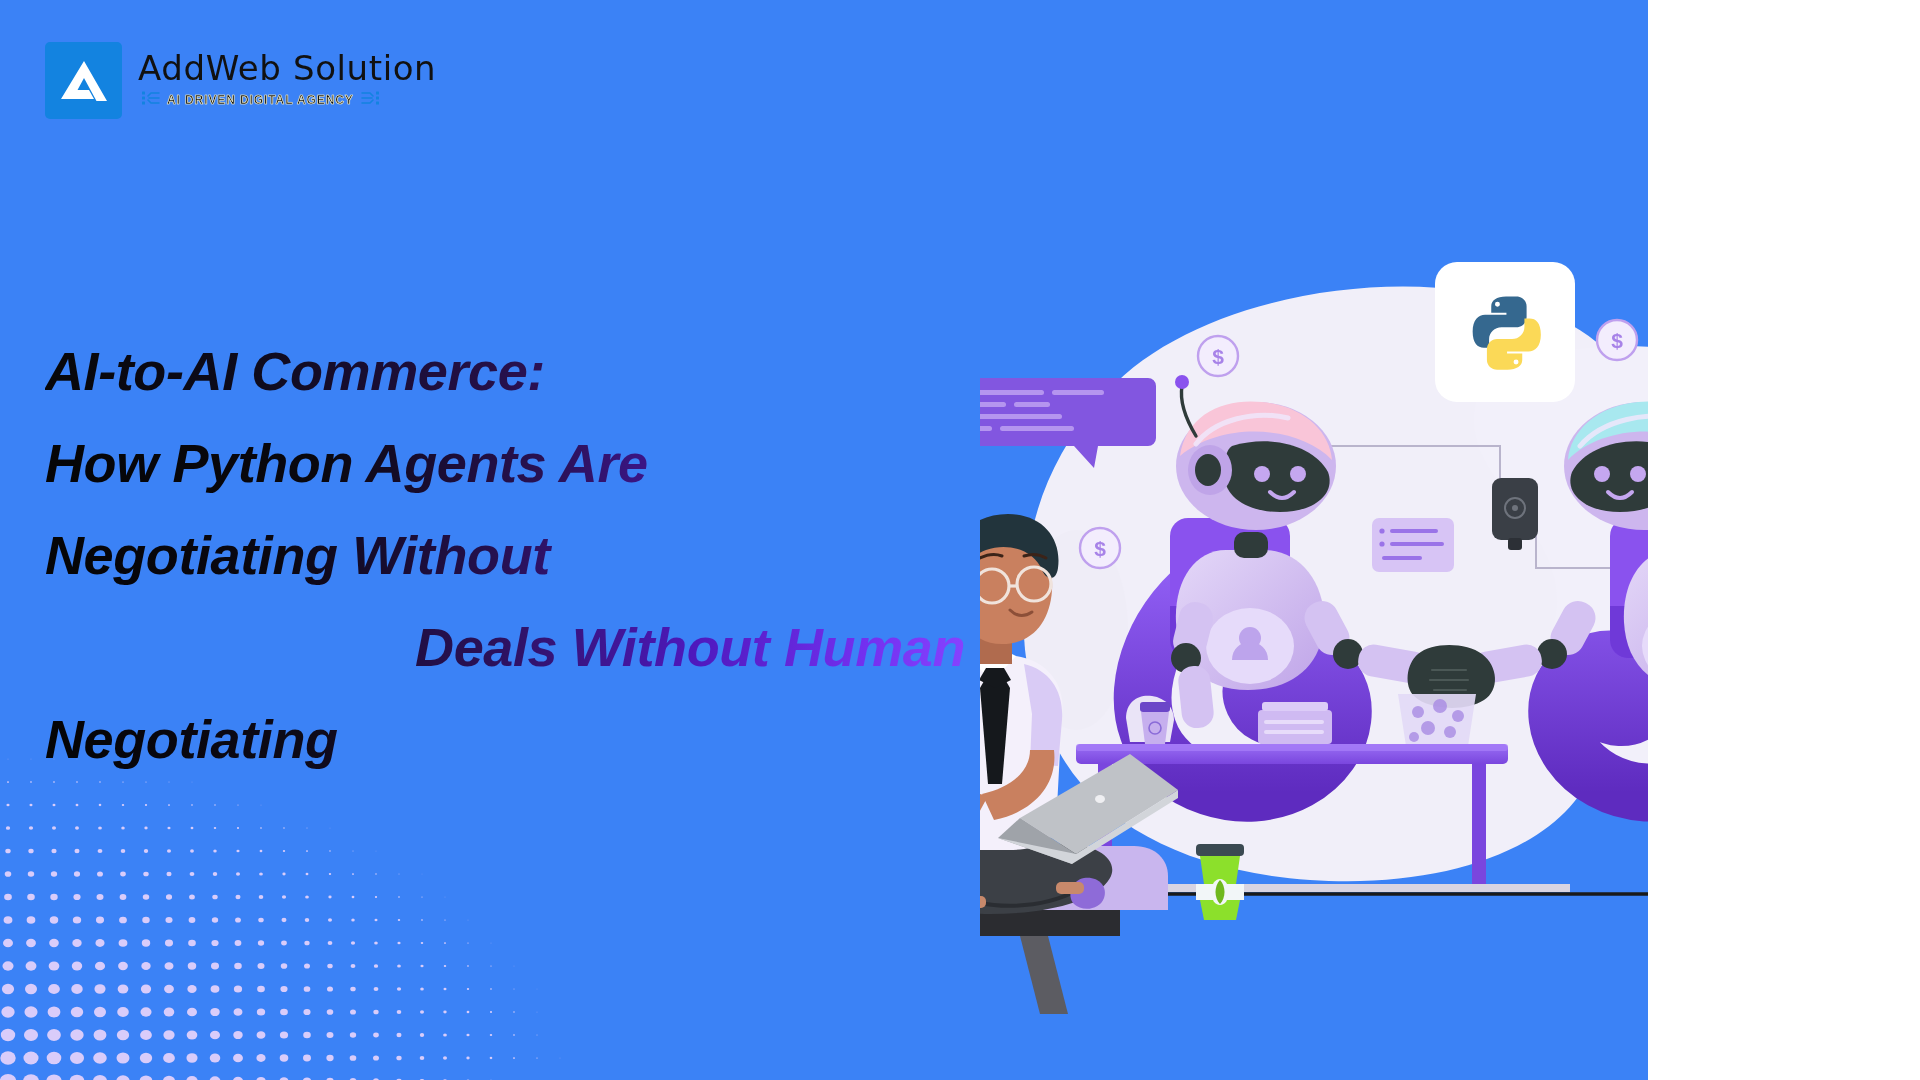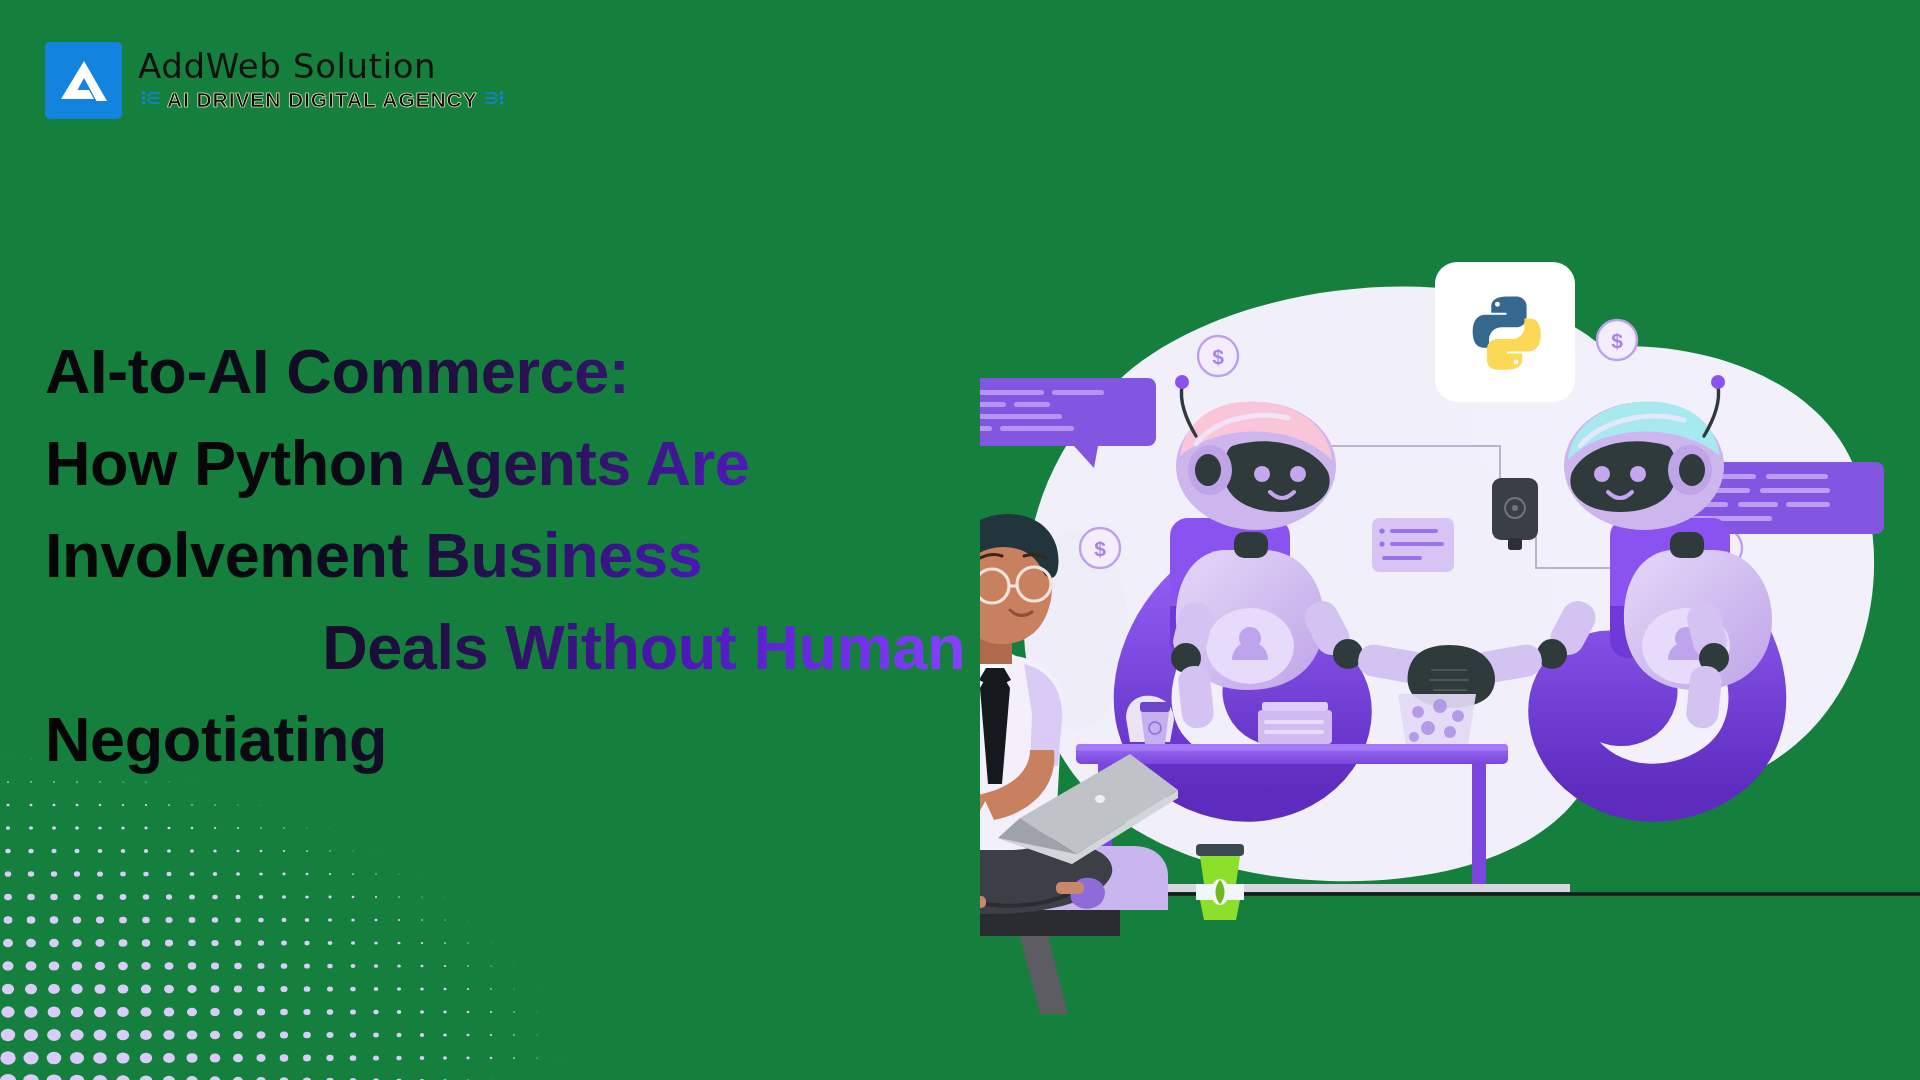--- a/index.html
+++ b/index.html
@@ -2,21 +2,21 @@
 <html><head>
 <meta charset="utf-8">
 <style>
   * { margin:0; padding:0; box-sizing:border-box; }
   html, body {
     width:1920px; height:1080px;
     background:#ffffff;
     font-family:"Liberation Sans", sans-serif;
     overflow:hidden;
   }
-  .page { position:relative; width:1920px; height:1080px; background:#15803d; overflow:hidden; }
+  .page { position:relative; width:1648px; height:1080px; background:#3b82f6; overflow:hidden; }
 
   
   .halftone {
     position:absolute; left:-40px; bottom:-30px;
     width:620px; height:380px;
     pointer-events:none;
   }
 
   
   .logo-wrap {
@@ -33,44 +33,45 @@
   .logo-title {
     font-size:34px; font-weight:400; letter-spacing:0.6px;
     color:#111111; line-height:1.05;
     font-family:"DejaVu Sans", sans-serif;
   }
   .logo-tagline {
     display:flex; align-items:center; gap:7px;
     margin-top:2px; padding-left:2px;
   }
   .logo-tagline-text {
-    font-size:21px; font-weight:700; letter-spacing:0.9px;
+    font-size:12px; font-weight:700; letter-spacing:0.9px;
     color:#0d0d0d;
     -webkit-text-stroke:0.6px #f2eec9;
     text-shadow:0 0 1px #f7f0c5;
     font-family:"Liberation Sans", sans-serif;
     white-space:nowrap;
   }
 
   
   .headline {
     position:absolute; left:45px; top:325px;
     width:920px;
   }
   .headline-line {
-    font-size:63px;
+    font-size:54px;
     font-weight:700;
     line-height:92px;
     letter-spacing:-0.4px;
     white-space:nowrap;
     background-clip:text;
     -webkit-background-clip:text;
     color:transparent;
     -webkit-text-fill-color:transparent;
     font-family:"Liberation Sans", sans-serif;
+    font-style:italic;
   }
   .hl0 { background-image:linear-gradient(90deg,#070709 0%, #0d0b1c 22%, #241046 48%, #3f1785 72%, #6622d6 92%, #7b2ff2 100%); }
   .hl1 { background-image:linear-gradient(90deg,#050507 0%, #09080f 30%, #2b1259 56%, #5119c4 78%, #7630f5 93%, #8443ff 100%); }
   .hl2 { background-image:linear-gradient(90deg,#050506 0%, #0a0812 26%, #24104c 48%, #4b17b8 72%, #7128ec 90%, #8340ff 100%); }
   .hl3 { background-image:linear-gradient(90deg,#040405 0%, #0b0914 22%, #2a1158 48%, #4d18bb 70%, #7330ef 89%, #8642ff 100%);text-align:right; }
   .hl4 { background-image:linear-gradient(90deg,#040405 0%, #0d0a18 28%, #271050 55%, #4b18b4 80%, #6f2ae6 96%, #7e38f6 100%); }
 
   
   .illus { position:absolute; left:980px; top:250px; width:940px; height:830px; }
   .illus svg { display:block; }
@@ -496,21 +497,21 @@
             </g>
           </svg>
         </span>
       </div>
     </div>
   </div>
 
   <div class="headline">
     <div class="headline-line hl0">AI-to-AI Commerce:</div>
     <div class="headline-line hl1">How Python Agents Are</div>
-    <div class="headline-line hl2">Involvement Business</div>
+    <div class="headline-line hl2">Negotiating Without</div>
     <div class="headline-line hl3">Deals Without Human</div>
     <div class="headline-line hl4">Negotiating</div>
   </div>
 
   <div class="illus">
   <svg width="940" height="830" viewBox="0 0 940 830" aria-hidden="true">
     <defs>
       <linearGradient id="tailG" x1="0" y1="0" x2="0" y2="1">
         <stop offset="0%" stop-color="#8E5CF2"></stop>
         <stop offset="100%" stop-color="#5E2BBF"></stop>

